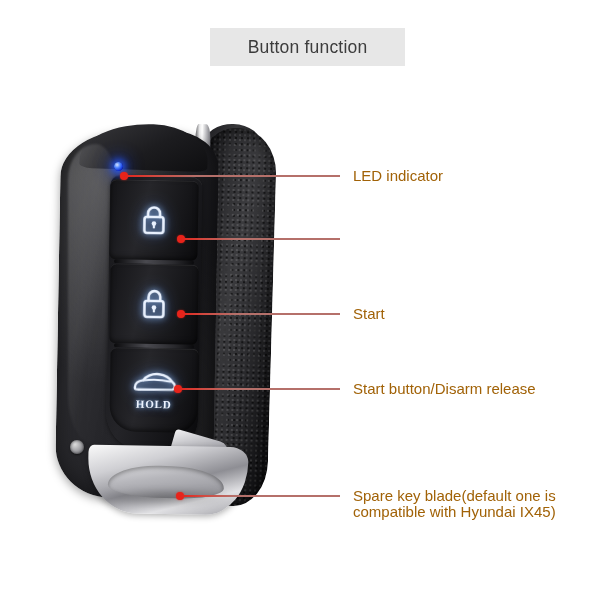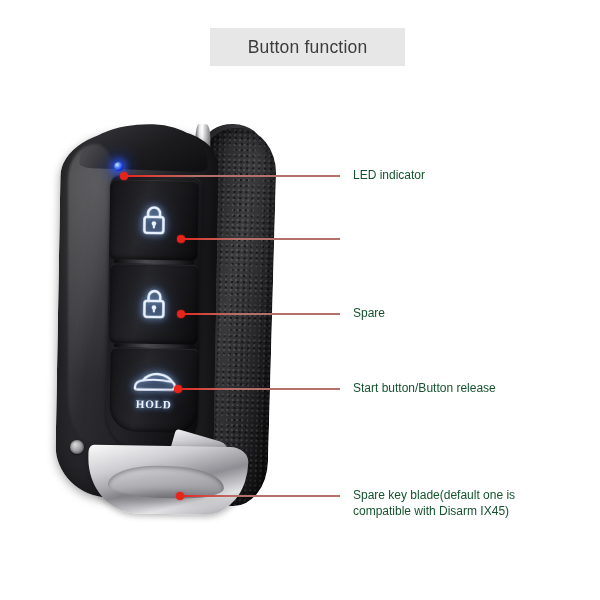--- a/index.html
+++ b/index.html
@@ -4,35 +4,35 @@
 <title>Button function</title>
 <style>
   html,body{margin:0;padding:0;}
   body{
     width:600px;height:600px;
     background:#ffffff;
     font-family:"Liberation Sans","DejaVu Sans",sans-serif;
     overflow:hidden;
     position:relative;
   }
-  #stage{position:absolute;left:0;top:0;width:600px;height:584px;}
+  #stage{position:absolute;left:0;top:0;width:600px;height:584px;text-align:right;}
 
   
   .title-chip{
     position:absolute;left:210px;top:28px;
     width:195px;height:38px;
     background:#e7e7e7;
     display:flex;align-items:center;justify-content:center;
   }
   .title-chip span{
     font-size:17.5px;color:#3c3c3c;letter-spacing:.2px;
   }
 
   
-  .callout{position:absolute;color:#14532d;font-size:12px;line-height:15.5px;white-space:pre-line;}
+  .callout{position:absolute;color:#a16207;font-size:15px;line-height:15.5px;white-space:pre-line;}
   .leader{position:absolute;height:2px;background:#b5706a;}
   .leader.bright{
     background:linear-gradient(90deg,#e5231a 0%,#d2483f 14%,#b5706a 34%,#b5706a 100%);
   }
   .dot{
     position:absolute;width:8px;height:8px;border-radius:50%;
     background:#e8231a;box-shadow:0 0 2px rgba(232,35,26,.75);
   }
 
   
@@ -224,24 +224,24 @@
 
   <div class="dot" style="left:120px;top:172px;"></div>
   <div class="leader bright" style="left:124px;top:175px;width:216px;"></div>
   <div class="callout" style="left:353px;top:168px;">LED indicator</div>
 
   <div class="dot" style="left:177px;top:235px;"></div>
   <div class="leader bright" style="left:181px;top:238px;width:159px;"></div>
 
   <div class="dot" style="left:177px;top:310px;"></div>
   <div class="leader bright" style="left:181px;top:313px;width:159px;"></div>
-  <div class="callout" style="left:353px;top:306px;">Spare</div>
+  <div class="callout" style="left:353px;top:306px;">Start</div>
 
   <div class="dot" style="left:174px;top:385px;"></div>
   <div class="leader bright" style="left:178px;top:388px;width:162px;"></div>
-  <div class="callout" style="left:353px;top:381px;">Start button/Button release</div>
+  <div class="callout" style="left:353px;top:381px;">Start button/Disarm release</div>
 
   <div class="dot" style="left:176px;top:492px;"></div>
   <div class="leader bright" style="left:180px;top:495px;width:160px;"></div>
   <div class="callout" style="left:353px;top:488px;">Spare key blade(default one is
-compatible with Disarm IX45)</div>
+compatible with Hyundai IX45)</div>
 
 </div>
 
 </body></html>

